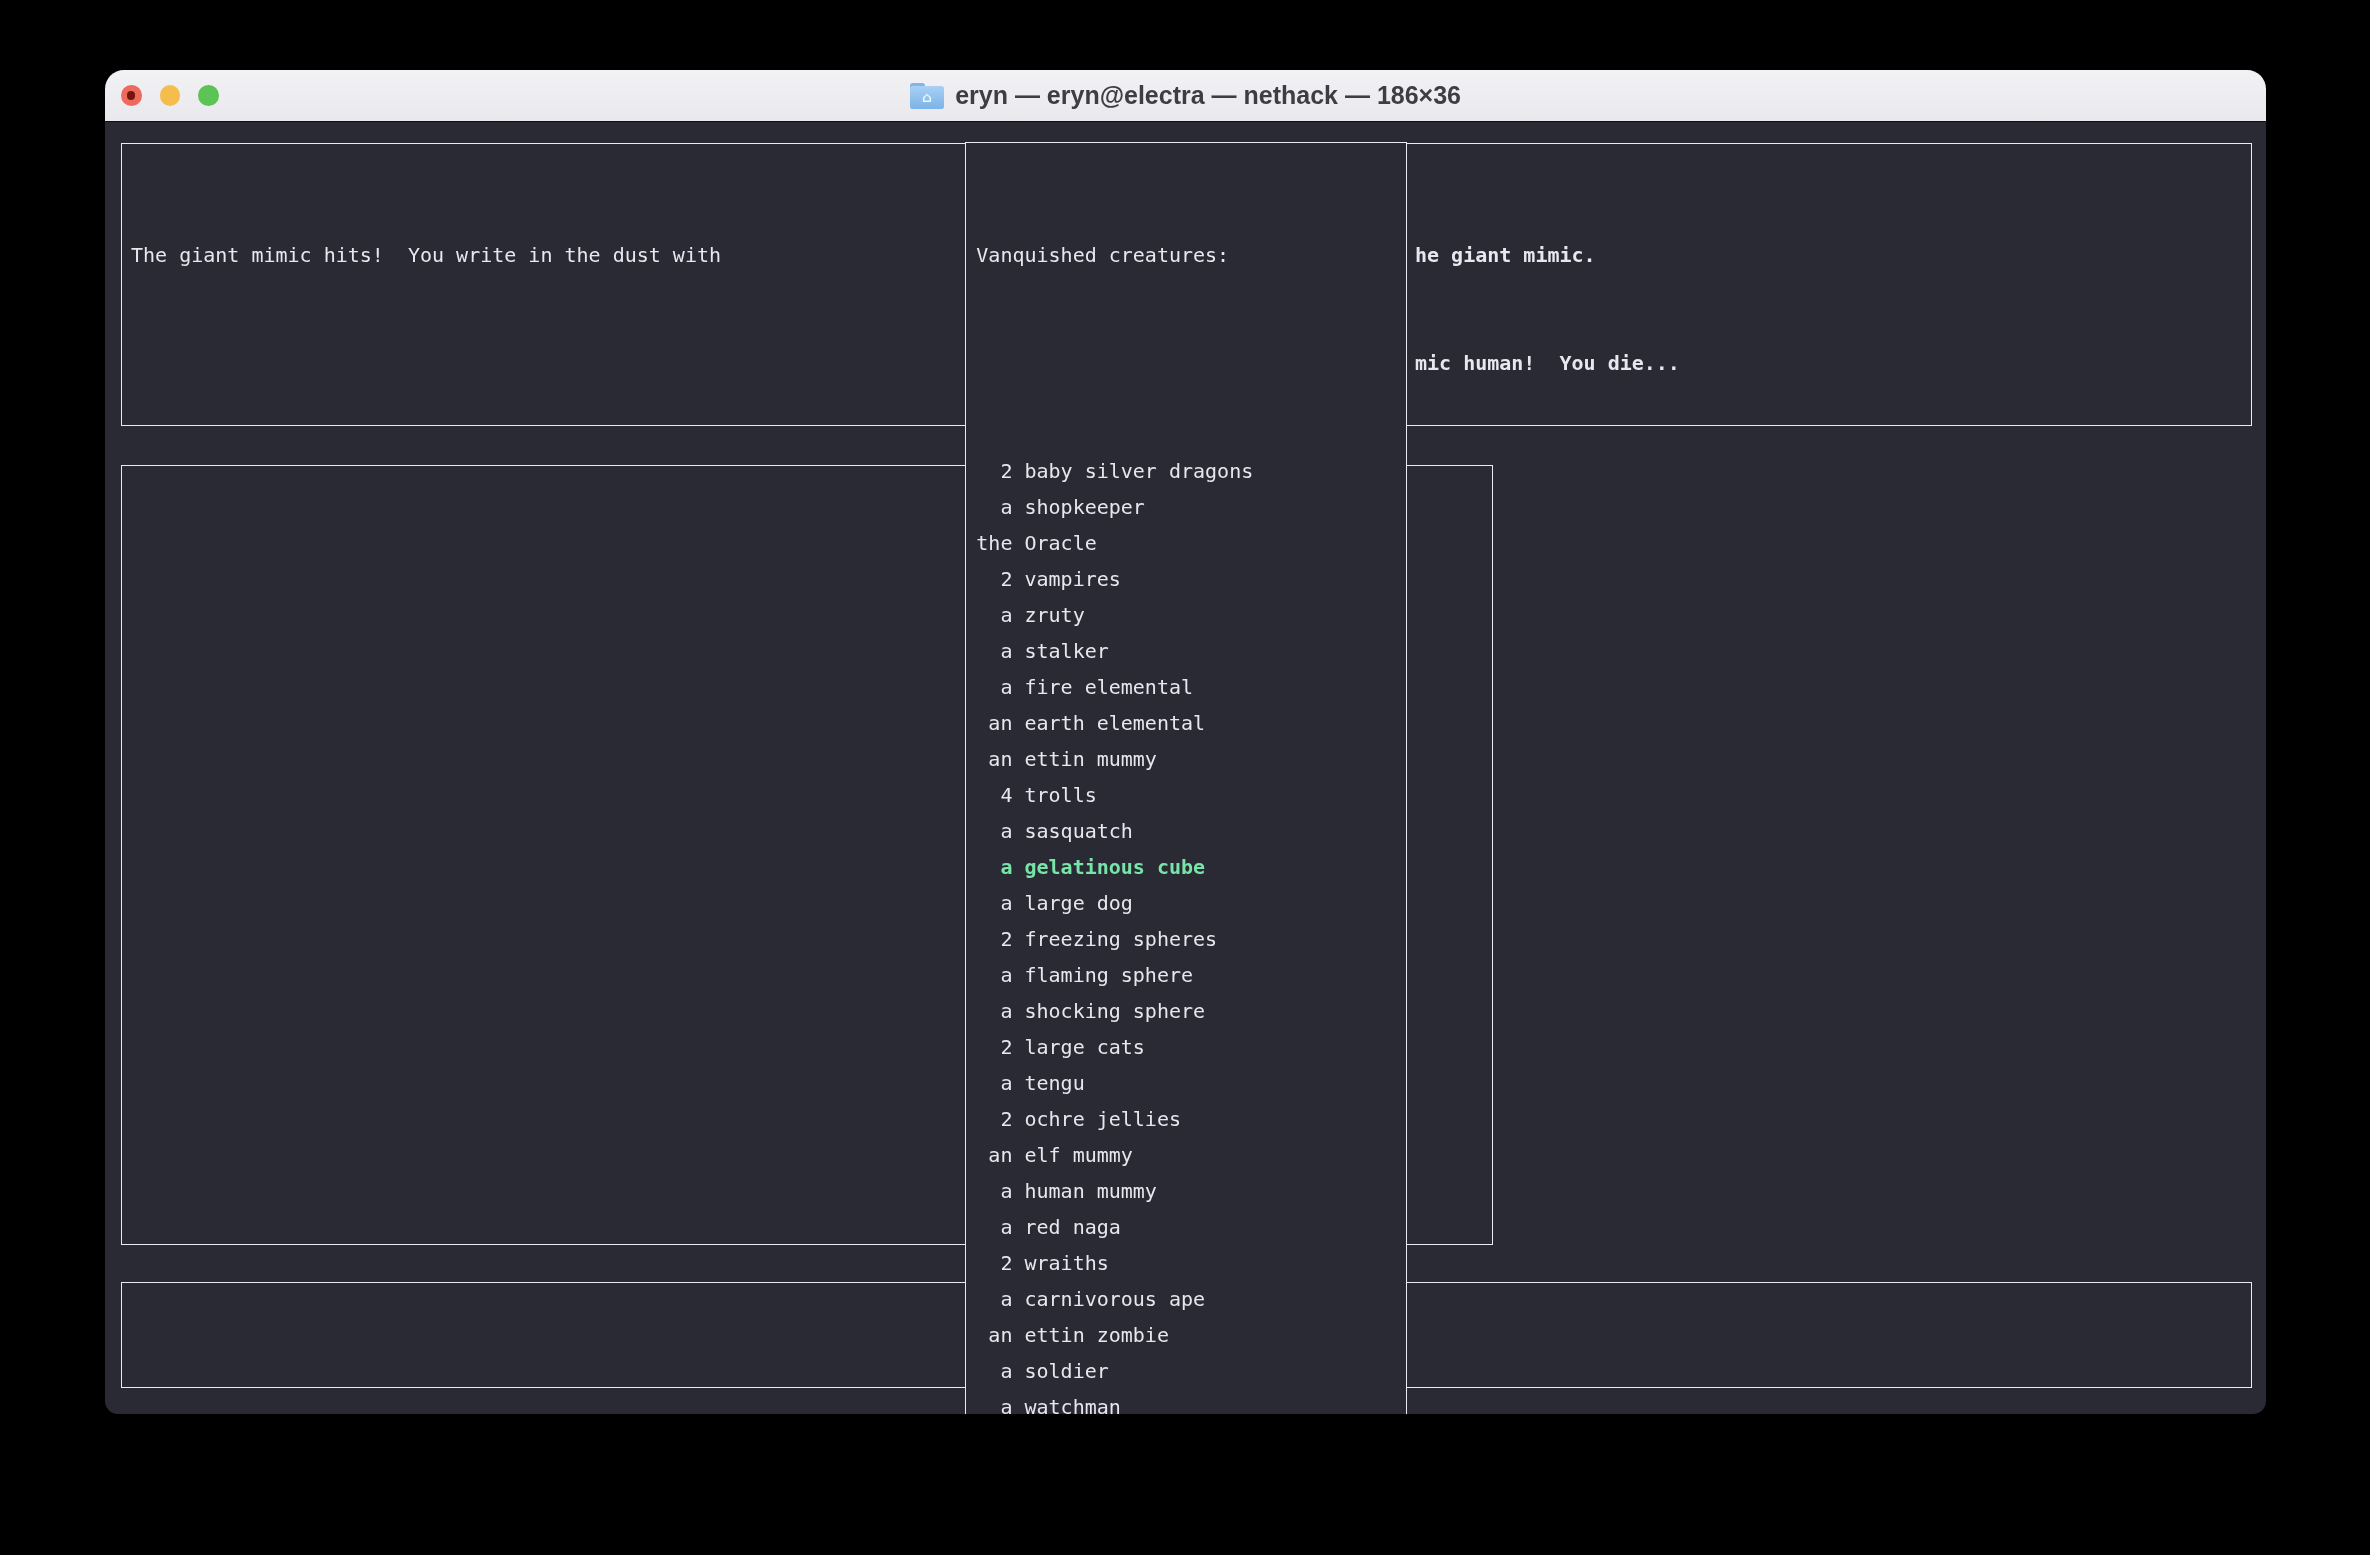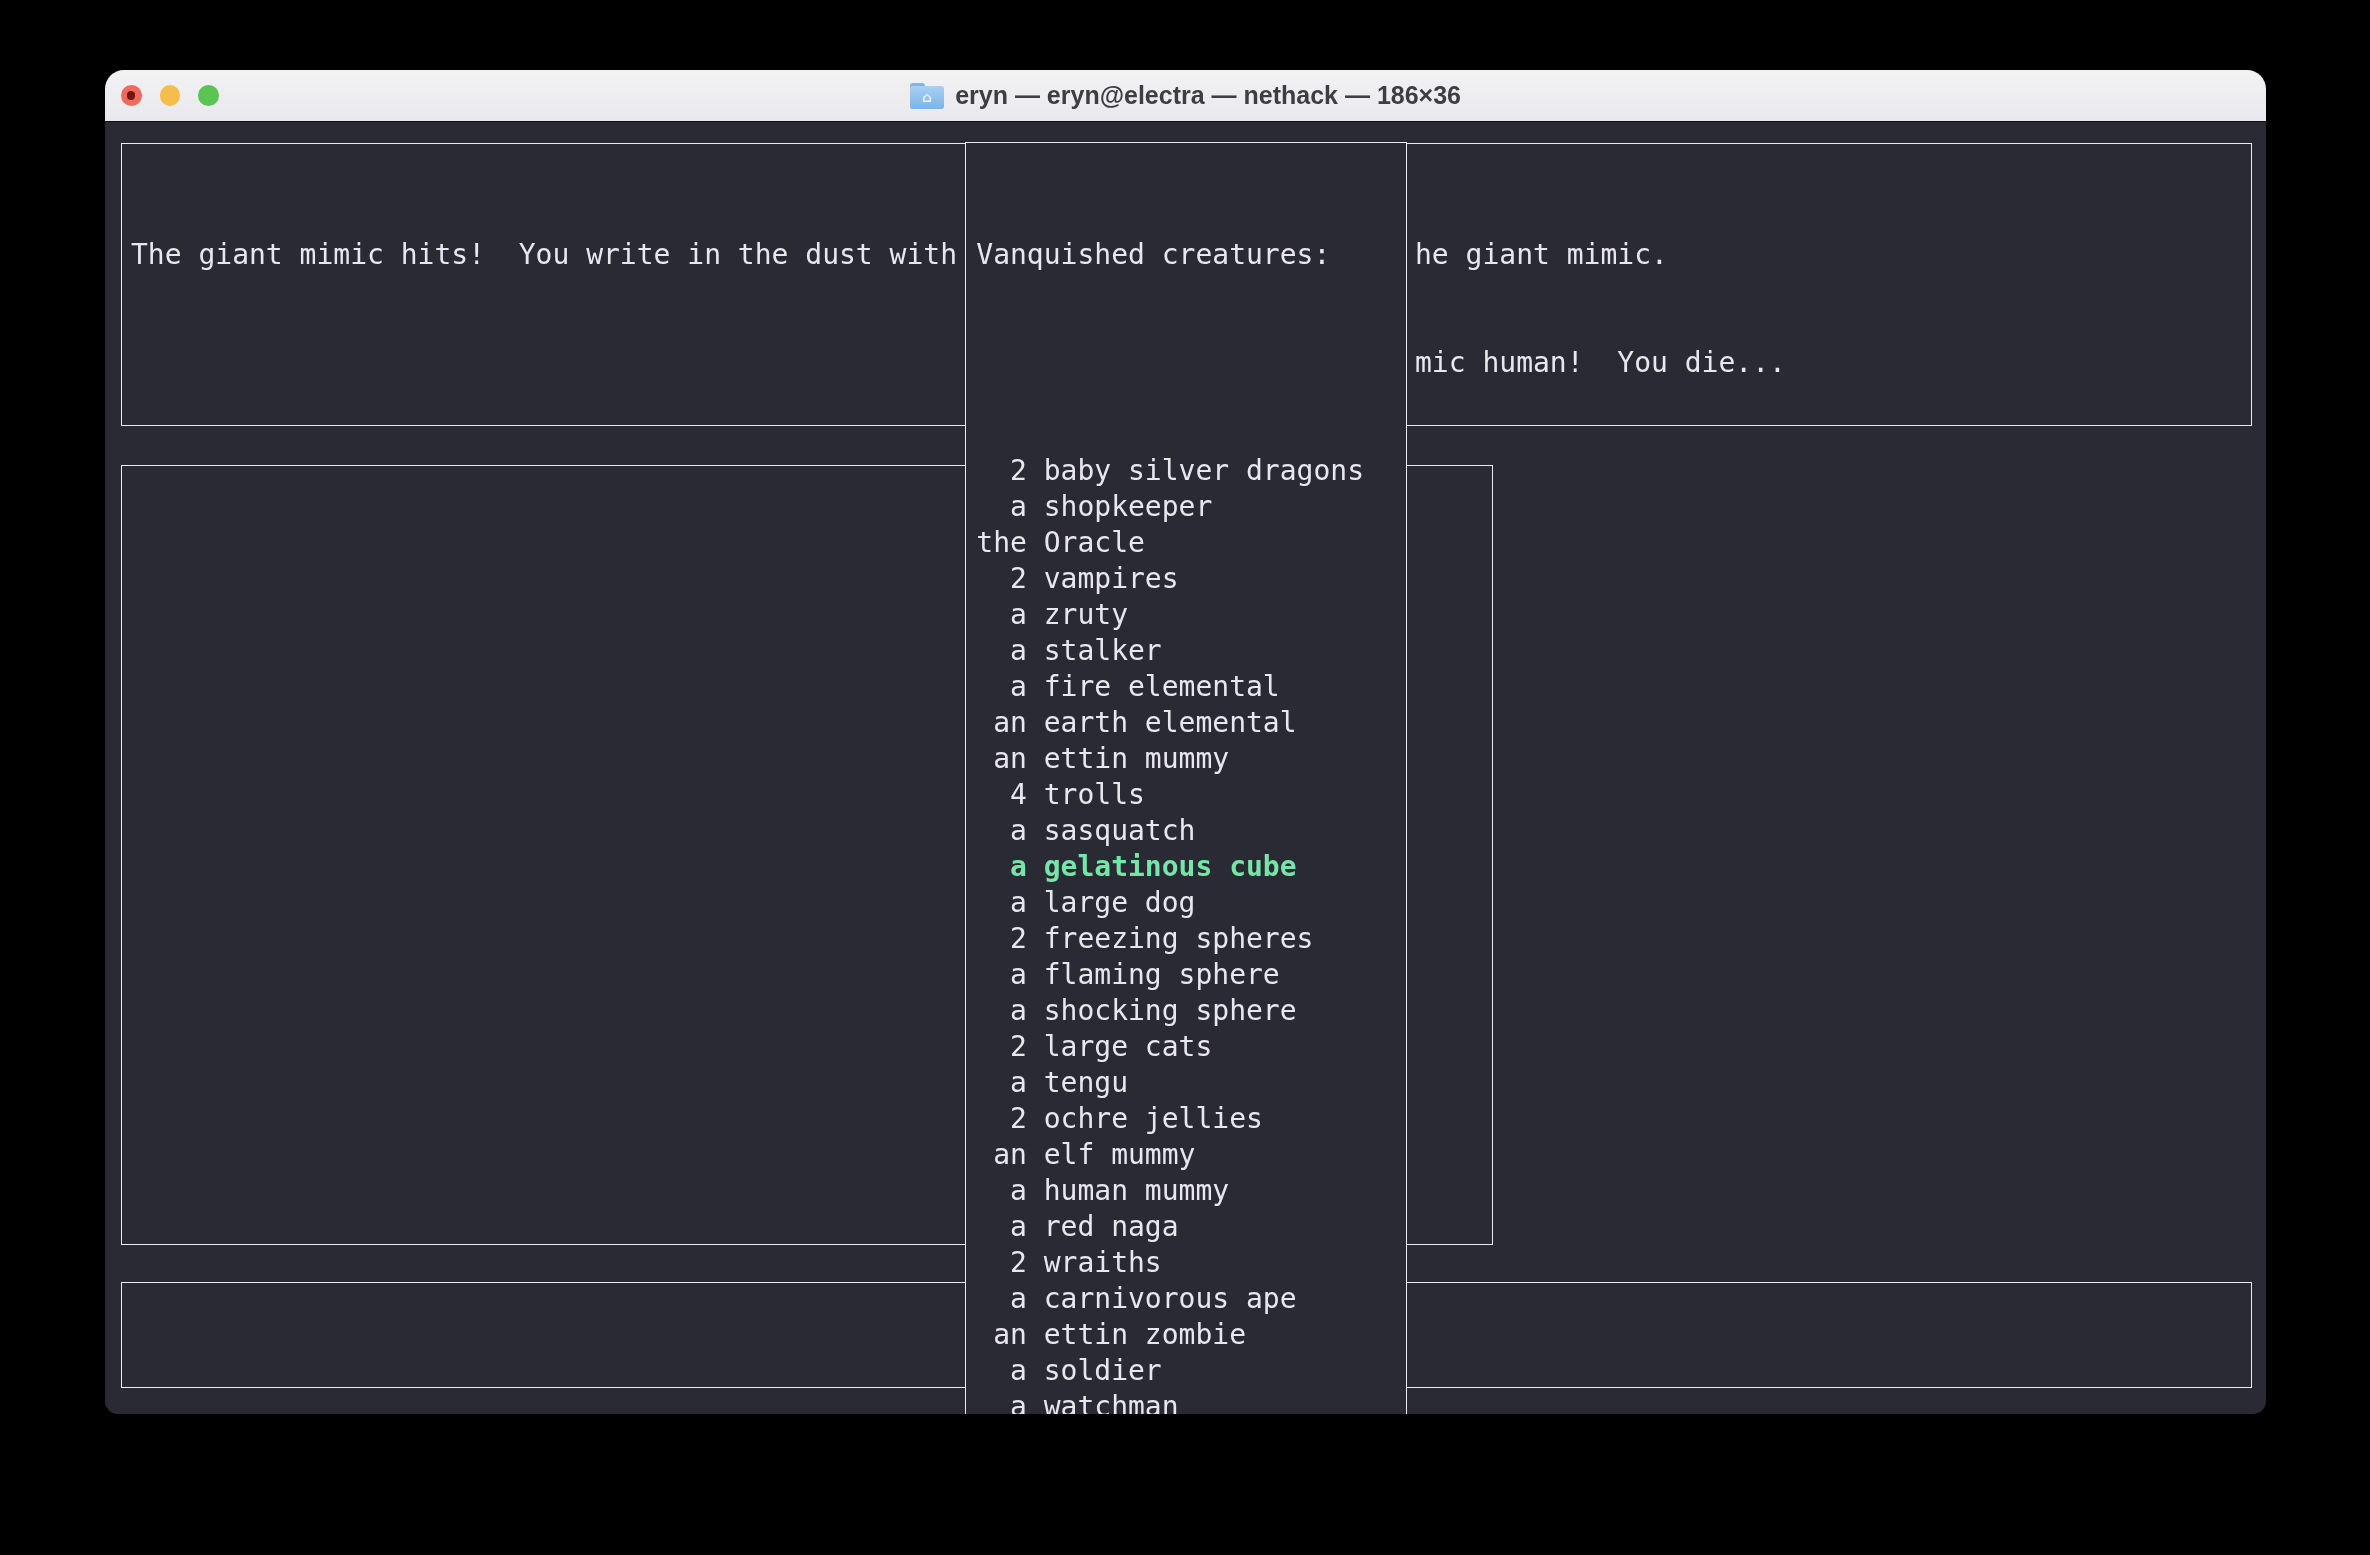--- a/index.html
+++ b/index.html
@@ -44,30 +44,30 @@
     position:absolute;left:0;top:3.7px;width:34px;height:22.5px;border-radius:2.8px;
     background:linear-gradient(#a8d0f4,#7cb3e6);
     display:flex;align-items:center;justify-content:center;
   }
   .folder .house{font-family:"DejaVu Sans",sans-serif;font-size:14px;color:#eaf4fd;line-height:1;}
 
   
   .term{
     position:absolute;left:0;top:53px;right:0;bottom:0;
     font-family:"DejaVu Sans Mono",monospace;
-    font-size:28px;line-height:36px;color:var(--term-fg);
+    font-size:20px;line-height:36px;color:var(--term-fg);
   }
   .tbox{position:absolute;border:1.9px solid var(--frame);}
   .box-messages{left:16px;top:19.7px;width:2131px;height:283px;}
   .box-map{left:16px;top:342px;width:1372px;height:780px;}
   .box-status{left:16px;top:1159px;width:2131px;height:106px;}
 
   .mono{position:absolute;white-space:pre;}
   .msg-left{left:26px;top:42px;}
-  .msg-right{left:1310px;top:42px;}
+  .msg-right{left:1310px;top:42px;font-weight:bold;}
 
   
   .overlay{
     position:absolute;left:860px;top:19px;width:442px;height:1404px;
     background:var(--term-bg);
     border:1.9px solid var(--frame);
     z-index:5;
   }
   .ov-content{position:absolute;left:10.3px;top:21.5px;white-space:pre;}
   .line{height:36px;line-height:36px;}

